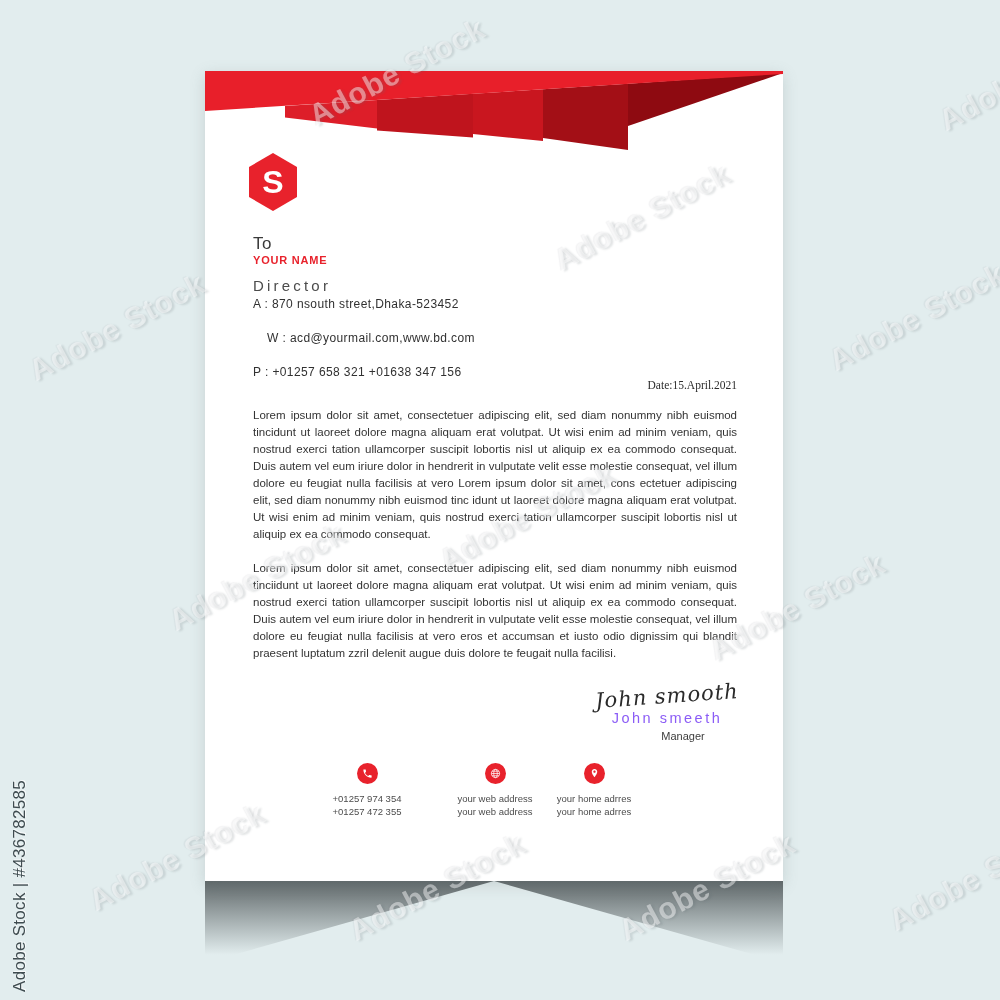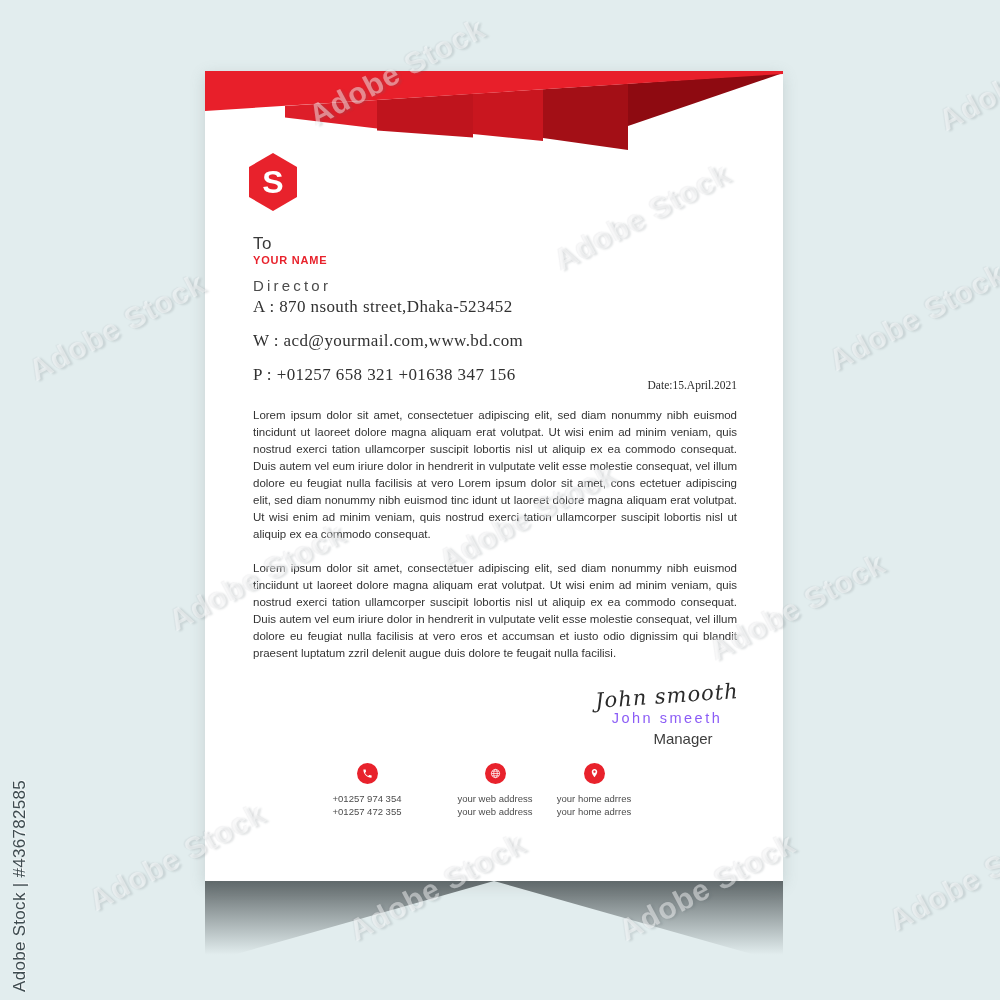--- a/index.html
+++ b/index.html
@@ -26,36 +26,36 @@
   .hex{width:50px;height:60px;display:block;}
   .brand{margin-left:15px;padding-top:9px;}
   .brand-name{font-size:16px;font-weight:600;letter-spacing:2px;color:#2d2d2d;}
   .brand-tag{margin-top:7px;font-size:12.5px;font-weight:400;letter-spacing:3.5px;color:#3c3c3c;}
 
   
   .to{position:absolute;left:48px;top:163px;font-size:17px;color:#3a3a3a;letter-spacing:.5px;}
   .your-name{position:absolute;left:48px;top:183px;font-size:11px;font-weight:700;
              color:#e8222c;letter-spacing:.8px;}
   .director{position:absolute;left:48px;top:206px;font-size:15px;letter-spacing:3.2px;color:#4b4b4b;}
-  .contact-line{position:absolute;left:48px;font-size:17px;color:#313131;letter-spacing:.4px;font-family:Liberation Serif, serif;}
-  .cl-a{top:226px;} .cl-w{top:260px;} .cl-p{top:294px;}
+  .contact-line{position:absolute;left:48px;font-size:12px;color:#313131;letter-spacing:.4px;}
+  .cl-a{top:226px;} .cl-w{top:260px;margin-left:14px;} .cl-p{top:294px;}
 
   .date{position:absolute;right:46px;top:308px;font-size:11.5px;font-weight:500;color:#2c2c2c;font-family:Liberation Serif, serif;}
 
   
   .para{position:absolute;left:48px;width:484px;font-size:11.5px;line-height:17px;
         text-align:justify;color:#333333;}
   .p1{top:336px;} .p2{top:489px;}
 
   
   .sig{position:absolute;right:36px;top:613px;width:160px;text-align:center;}
   .sig-script{font-family:"DejaVu Serif",serif;font-style:italic;font-size:21px;color:#2a2a2a;
               transform:rotate(-4deg);display:inline-block;letter-spacing:1px;}
   .sig-name{margin-top:2px;font-size:14.5px;letter-spacing:2.5px;color:#8b5cf6;font-weight:500;}
-  .sig-role{margin-top:4px;font-size:15px;color:#3d3d3d;transform:translateX(16px);}
+  .sig-role{margin-top:4px;font-size:11px;color:#3d3d3d;transform:translateX(16px);}
 
   
   .fcol{position:absolute;top:692px;width:130px;text-align:center;}
   .fc1{left:97px;} .fc2{left:225px;} .fc3{left:324px;}
   .ficon{width:21px;height:21px;border-radius:50%;background:#e8222c;margin:0 auto;
          display:flex;align-items:center;justify-content:center;}
   .ficon svg{width:11px;height:11px;display:block;}
   .fline{font-size:9.5px;line-height:12.5px;color:#4c4c4c;}
   .fline.first{margin-top:9px;text-align:center;}
 

